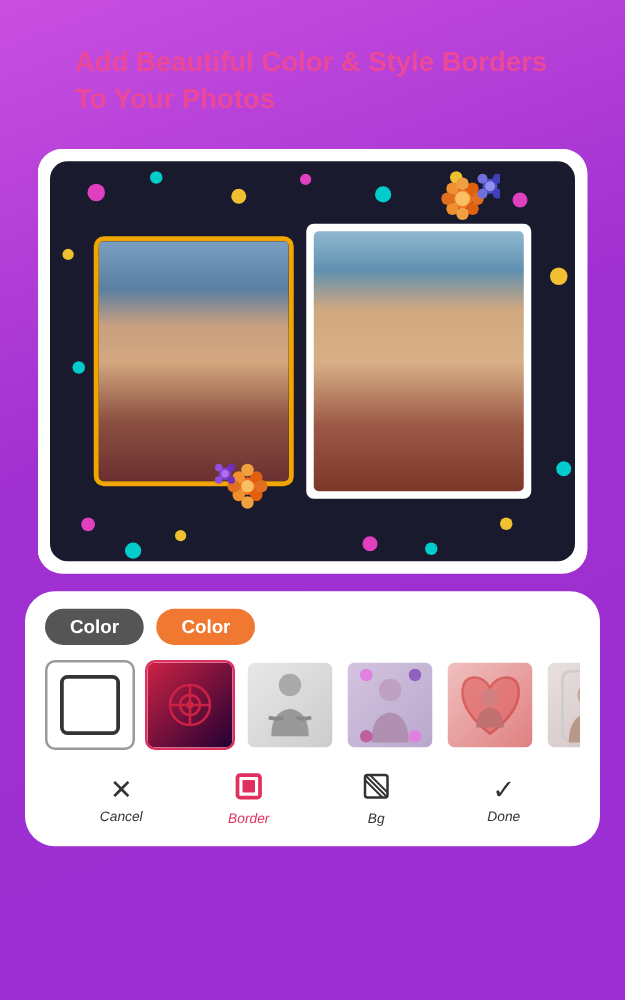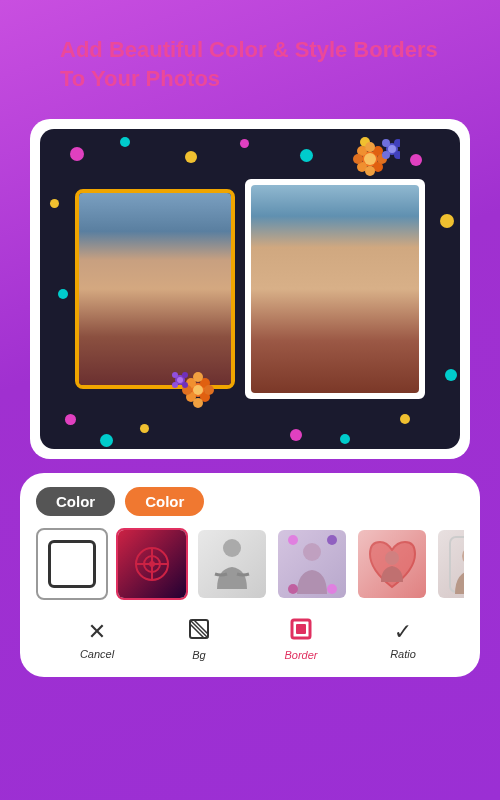--- a/index.html
+++ b/index.html
@@ -438,40 +438,40 @@
 
   <div class="toolbar">
 
     <div class="tool-item">
       <span class="tool-icon">✕</span>
       <span class="tool-label">Cancel</span>
     </div>
 
 
     <div class="tool-item">
+      <span class="tool-icon active">
+        <svg width="22" height="22" viewBox="0 0 22 22">
+          <rect x="2" y="2" width="18" height="18" rx="2" fill="none" stroke="#e03060" stroke-width="3"></rect>
+          <rect x="6" y="6" width="10" height="10" rx="1" fill="#e03060"></rect>
+        </svg>
+      </span>
+      <span class="tool-label active">Border</span>
+    </div>
+
+    <div class="tool-item">
       <span class="tool-icon">
         <svg width="22" height="22" viewBox="0 0 22 22">
           <rect x="2" y="2" width="18" height="18" rx="2" fill="none" stroke="#333" stroke-width="2"></rect>
           <line x1="2" y1="2" x2="20" y2="20" stroke="#333" stroke-width="1.5"></line>
           <line x1="2" y1="6" x2="16" y2="20" stroke="#333" stroke-width="1.5"></line>
           <line x1="6" y1="2" x2="20" y2="16" stroke="#333" stroke-width="1.5"></line>
         </svg>
       </span>
       <span class="tool-label">Bg</span>
     </div>
 
     <div class="tool-item">
-      <span class="tool-icon active">
-        <svg width="22" height="22" viewBox="0 0 22 22">
-          <rect x="2" y="2" width="18" height="18" rx="2" fill="none" stroke="#e03060" stroke-width="3"></rect>
-          <rect x="6" y="6" width="10" height="10" rx="1" fill="#e03060"></rect>
-        </svg>
-      </span>
-      <span class="tool-label active">Border</span>
-    </div>
-
-    <div class="tool-item">
       <span class="tool-icon">✓</span>
-      <span class="tool-label">Ratio</span>
+      <span class="tool-label">Done</span>
     </div>
 
   </div>
 </div>
 
 </body></html>

